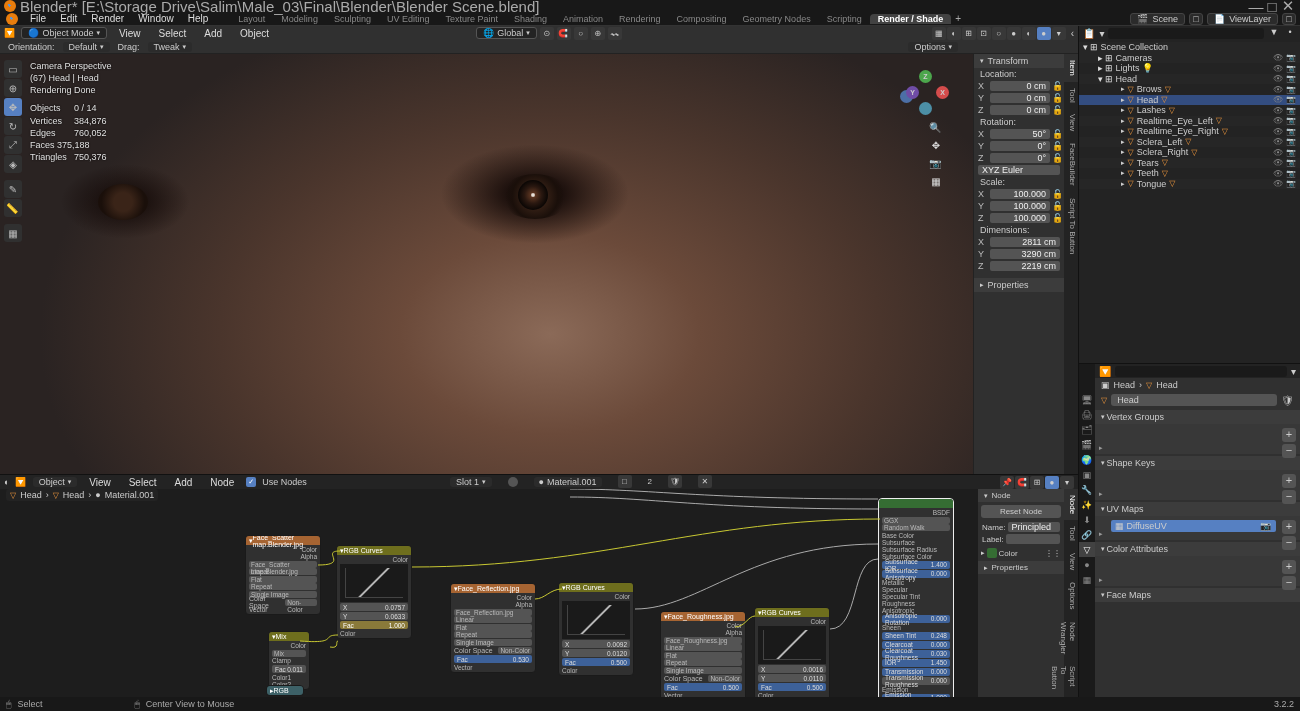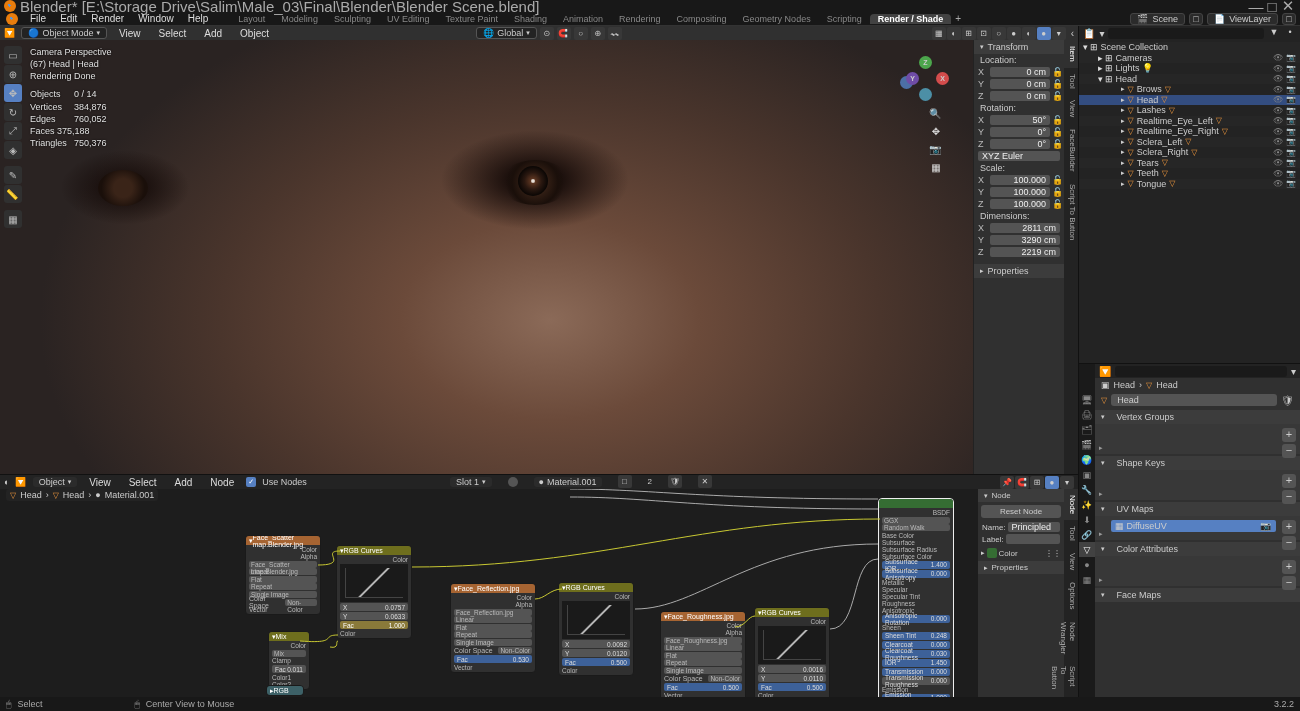--- a/index.html
+++ b/index.html
@@ -82,21 +82,21 @@
 
 .props { flex: 1; display: flex; background: #303030; }
 .props-tabs { width: 16px; background: #1a1a1a; display: flex; flex-direction: column; padding-top: 28px; }
 .ptab { width: 16px; height: 15px; font-size: 9px; display: flex; align-items: center; justify-content: center; color: #888; cursor: pointer; }
 .ptab.active { background: #424242; color: #fff; }
 .props-body { flex: 1; display: flex; flex-direction: column; overflow: hidden; }
 .props-hdr { height: 14px; background: #232323; display: flex; align-items: center; padding: 0 4px; gap: 4px; }
 .props-bc { height: 14px; background: #303030; display: flex; align-items: center; padding: 0 6px; gap: 4px; font-size: 9px; }
 .props-name { height: 16px; background: #303030; display: flex; align-items: center; padding: 0 6px; gap: 4px; }
 .props-name-field { flex: 1; background: #545454; border-radius: 3px; padding: 1px 6px; font-size: 9px; }
-.props-panel-hdr { background: #3c3c3c; padding: 2px 6px; font-size: 9px; display: flex; align-items: center; gap: 12px; margin-top: 2px; }
+.props-panel-hdr { background: #3c3c3c; padding: 2px 6px; font-size: 9px; display: flex; align-items: center; gap: 2px; margin-top: 2px; }
 .props-panel-body { background: #383838; min-height: 30px; position: relative; padding: 2px 4px; }
 .panel-add { position: absolute; right: 4px; top: 4px; width: 14px; height: 14px; background: #545454; border-radius: 3px; font-size: 11px; text-align: center; line-height: 13px; }
 .panel-mini { position: absolute; left: 4px; bottom: 2px; font-size: 7px; color: #999; }
 .uv-item { background: #5680c2; padding: 1px 4px; font-size: 9px; border-radius: 2px; margin: 2px 20px 2px 12px; display: flex; align-items: center; gap: 3px; }
 
 
 .ne-hdr { height: 14px; background: #232323; display: flex; align-items: center; padding: 0 4px; gap: 6px; font-size: 9px; position: relative; }
 .ne-canvas { position: absolute; top: 14px; left: 0; right: 0; bottom: 0; background: #1d1d1d; }
 .ne-bc { position: absolute; top: 14px; left: 6px; font-size: 9px; color: #ccc; z-index: 5; background: #232323; padding: 1px 4px; border-radius: 3px; display: flex; align-items: center; gap: 4px; }
 .ne-right-tabs { position: absolute; right: 0; top: 14px; bottom: 0; width: 14px; background: #232323; display: flex; flex-direction: column; z-index: 6; }
@@ -215,20 +215,36 @@
         <span class="pill-btn">⊞</span>
         <span class="pill-btn">⊡</span>
         <span class="pill-btn">○</span>
         <span class="pill-btn">●</span>
         <span class="pill-btn">◐</span>
         <span class="pill-btn render">●</span>
         <span class="pill-btn">▾</span>
         <span style="margin-left:4px;font-size:10px">‹</span>
       </div>
     </div>
+    <div class="vp-subhdr">
+      <span>Orientation:</span>
+      <span class="dd">
+          <span>Default</span>
+          <span class="chev">▾</span>
+        </span>
+      <span>Drag:</span>
+      <span class="dd">
+          <span>Tweak</span>
+          <span class="chev">▾</span>
+        </span>
+      <div style="position:absolute;right:120px" class="dd">
+          <span>Options</span>
+          <span class="chev">▾</span>
+        </div>
+    </div>
     <div class="vp-canvas">
 
       <div style="position:absolute;left:440px;top:90px;width:190px;height:100px;background:radial-gradient(ellipse,rgba(20,10,8,0.9) 20%,transparent 70%);border-radius:50%"></div>
       <div style="position:absolute;left:500px;top:120px;width:70px;height:45px;background:radial-gradient(circle at 50% 50%,#3b2418 20%,#1a0f0a 55%,transparent 70%);border-radius:50%"></div>
       <div style="position:absolute;left:518px;top:126px;width:30px;height:30px;background:radial-gradient(circle,#e8e0d8 6%,#5a3420 12%,#2a1810 40%,#0a0604 70%);border-radius:50%"></div>
       <div style="position:absolute;left:60px;top:110px;width:130px;height:75px;background:radial-gradient(ellipse,rgba(20,10,8,0.8) 20%,transparent 70%);border-radius:50%"></div>
       <div style="position:absolute;left:98px;top:130px;width:50px;height:36px;background:radial-gradient(circle,#3a2418 30%,#1a0f0a 70%);border-radius:50%"></div>
 
       <div class="vp-left-tools">
         <div class="tool-btn">▭</div>

